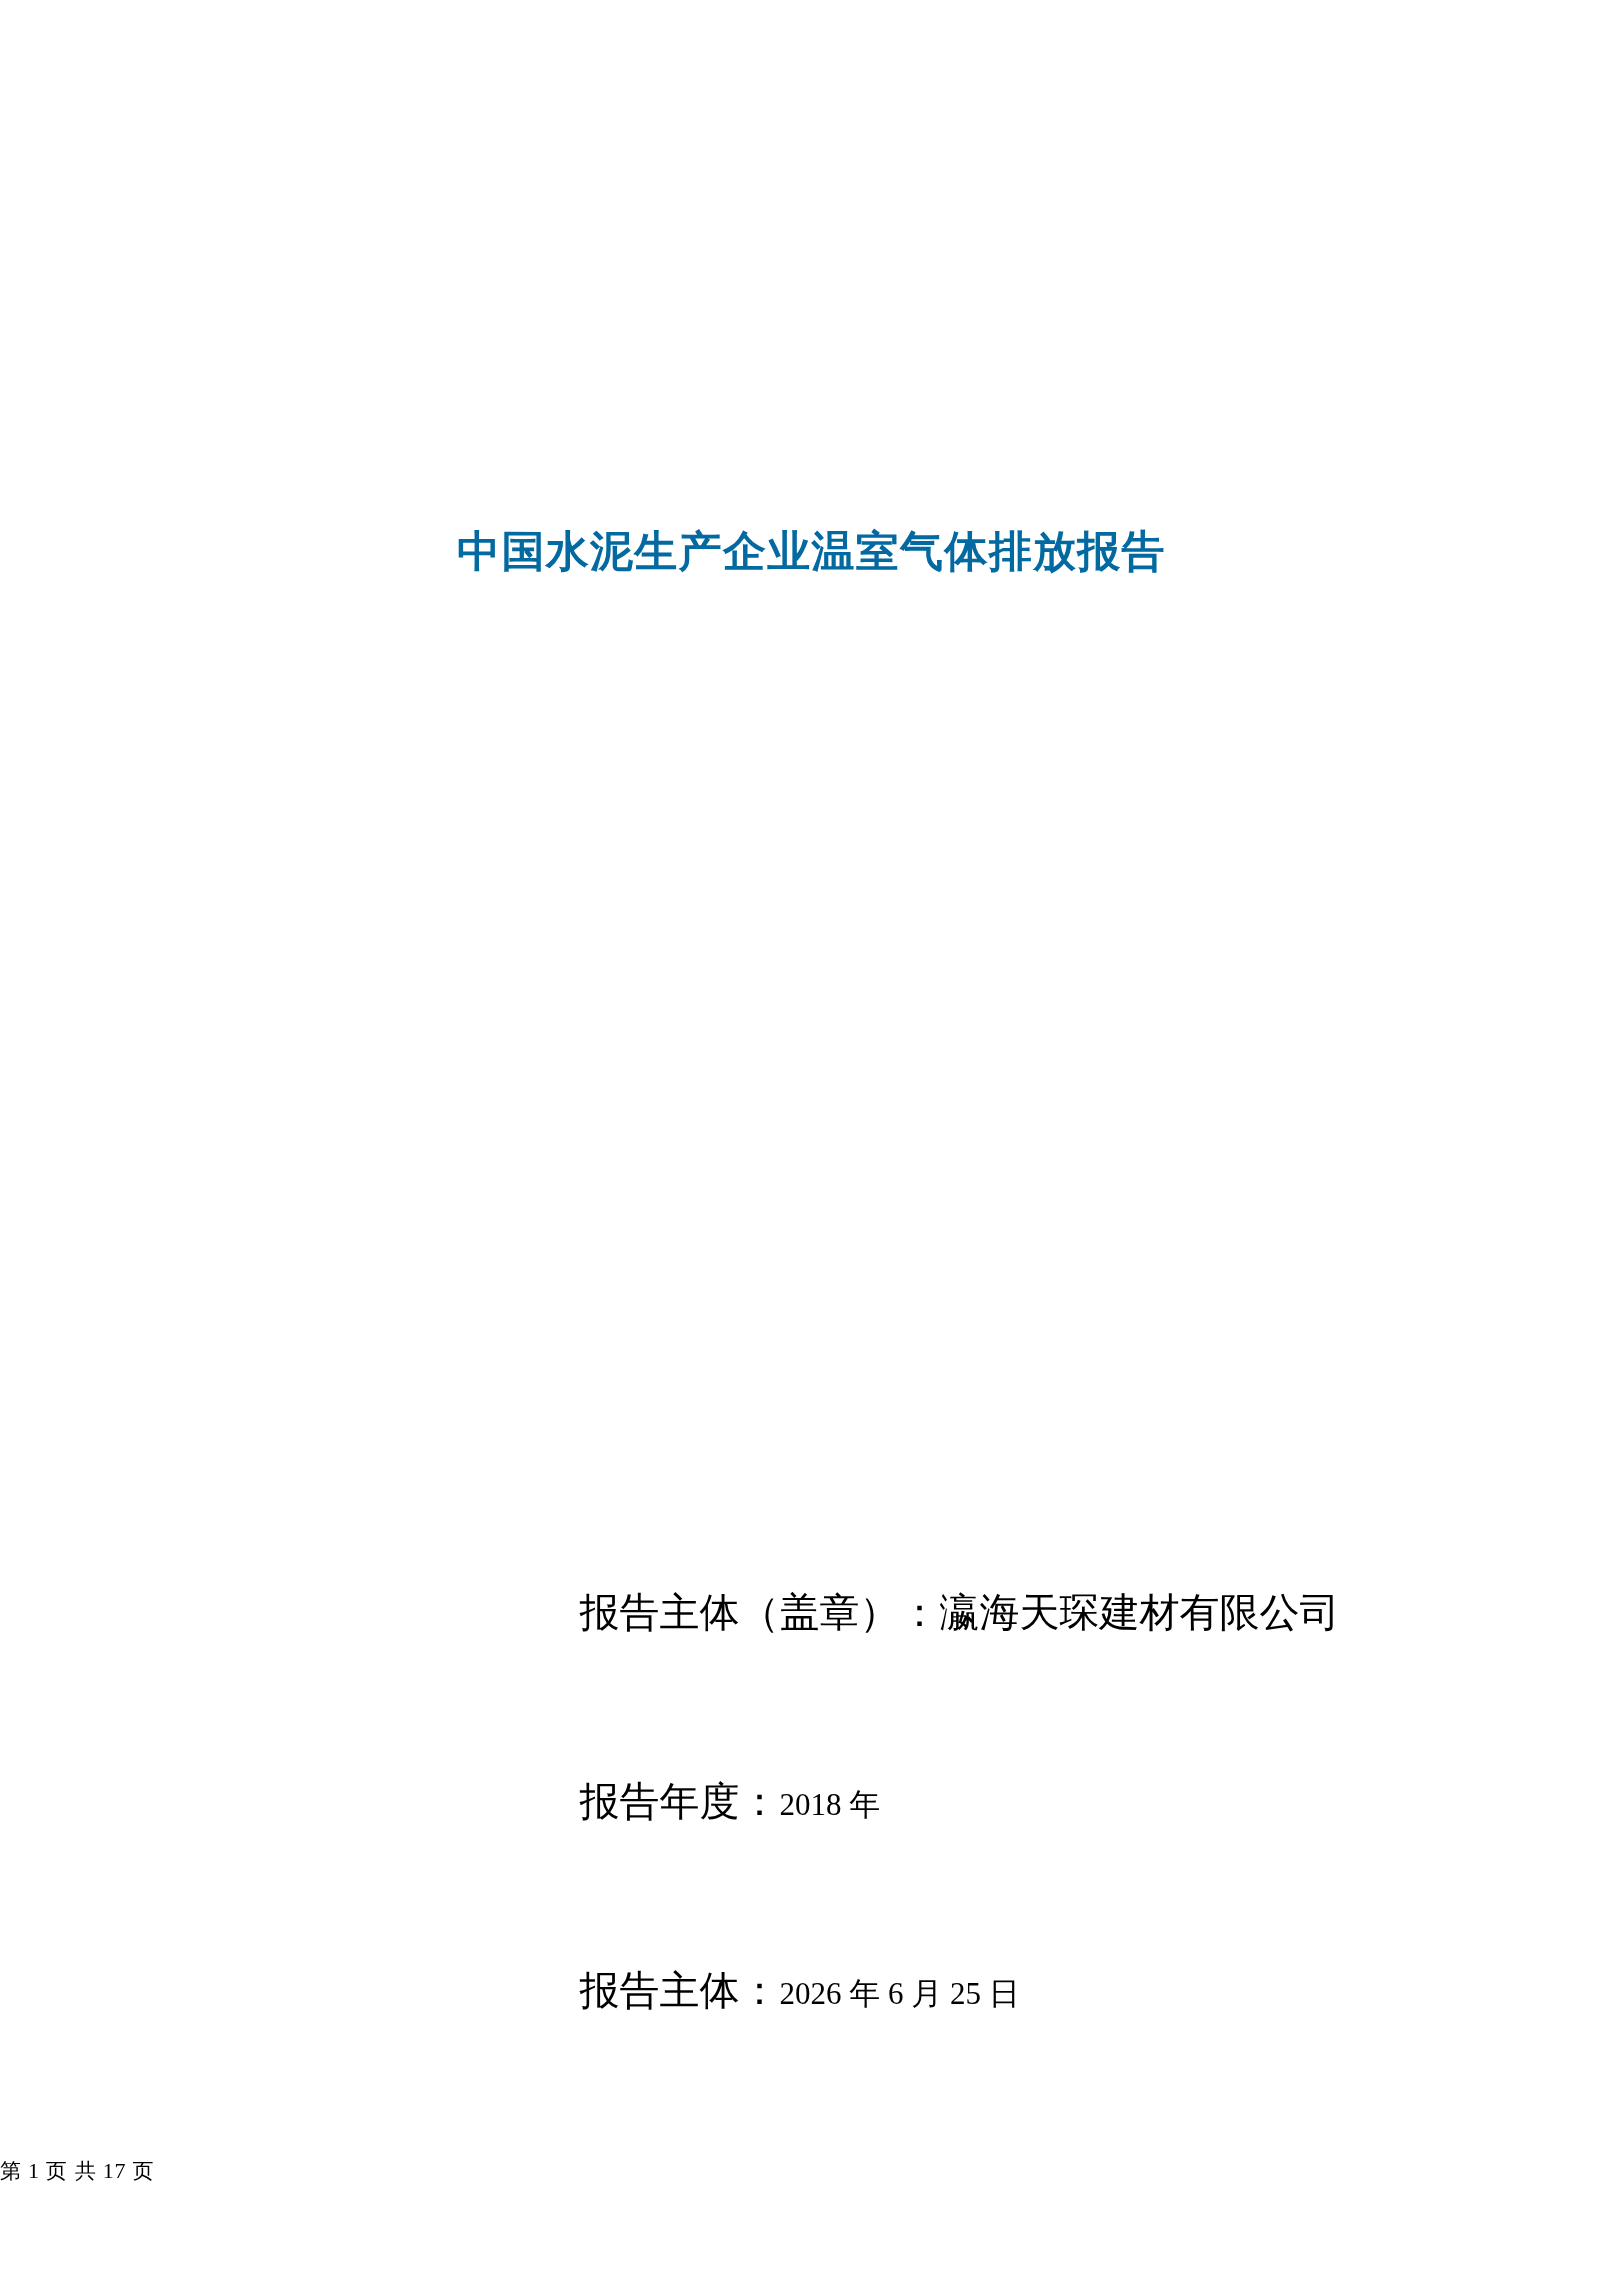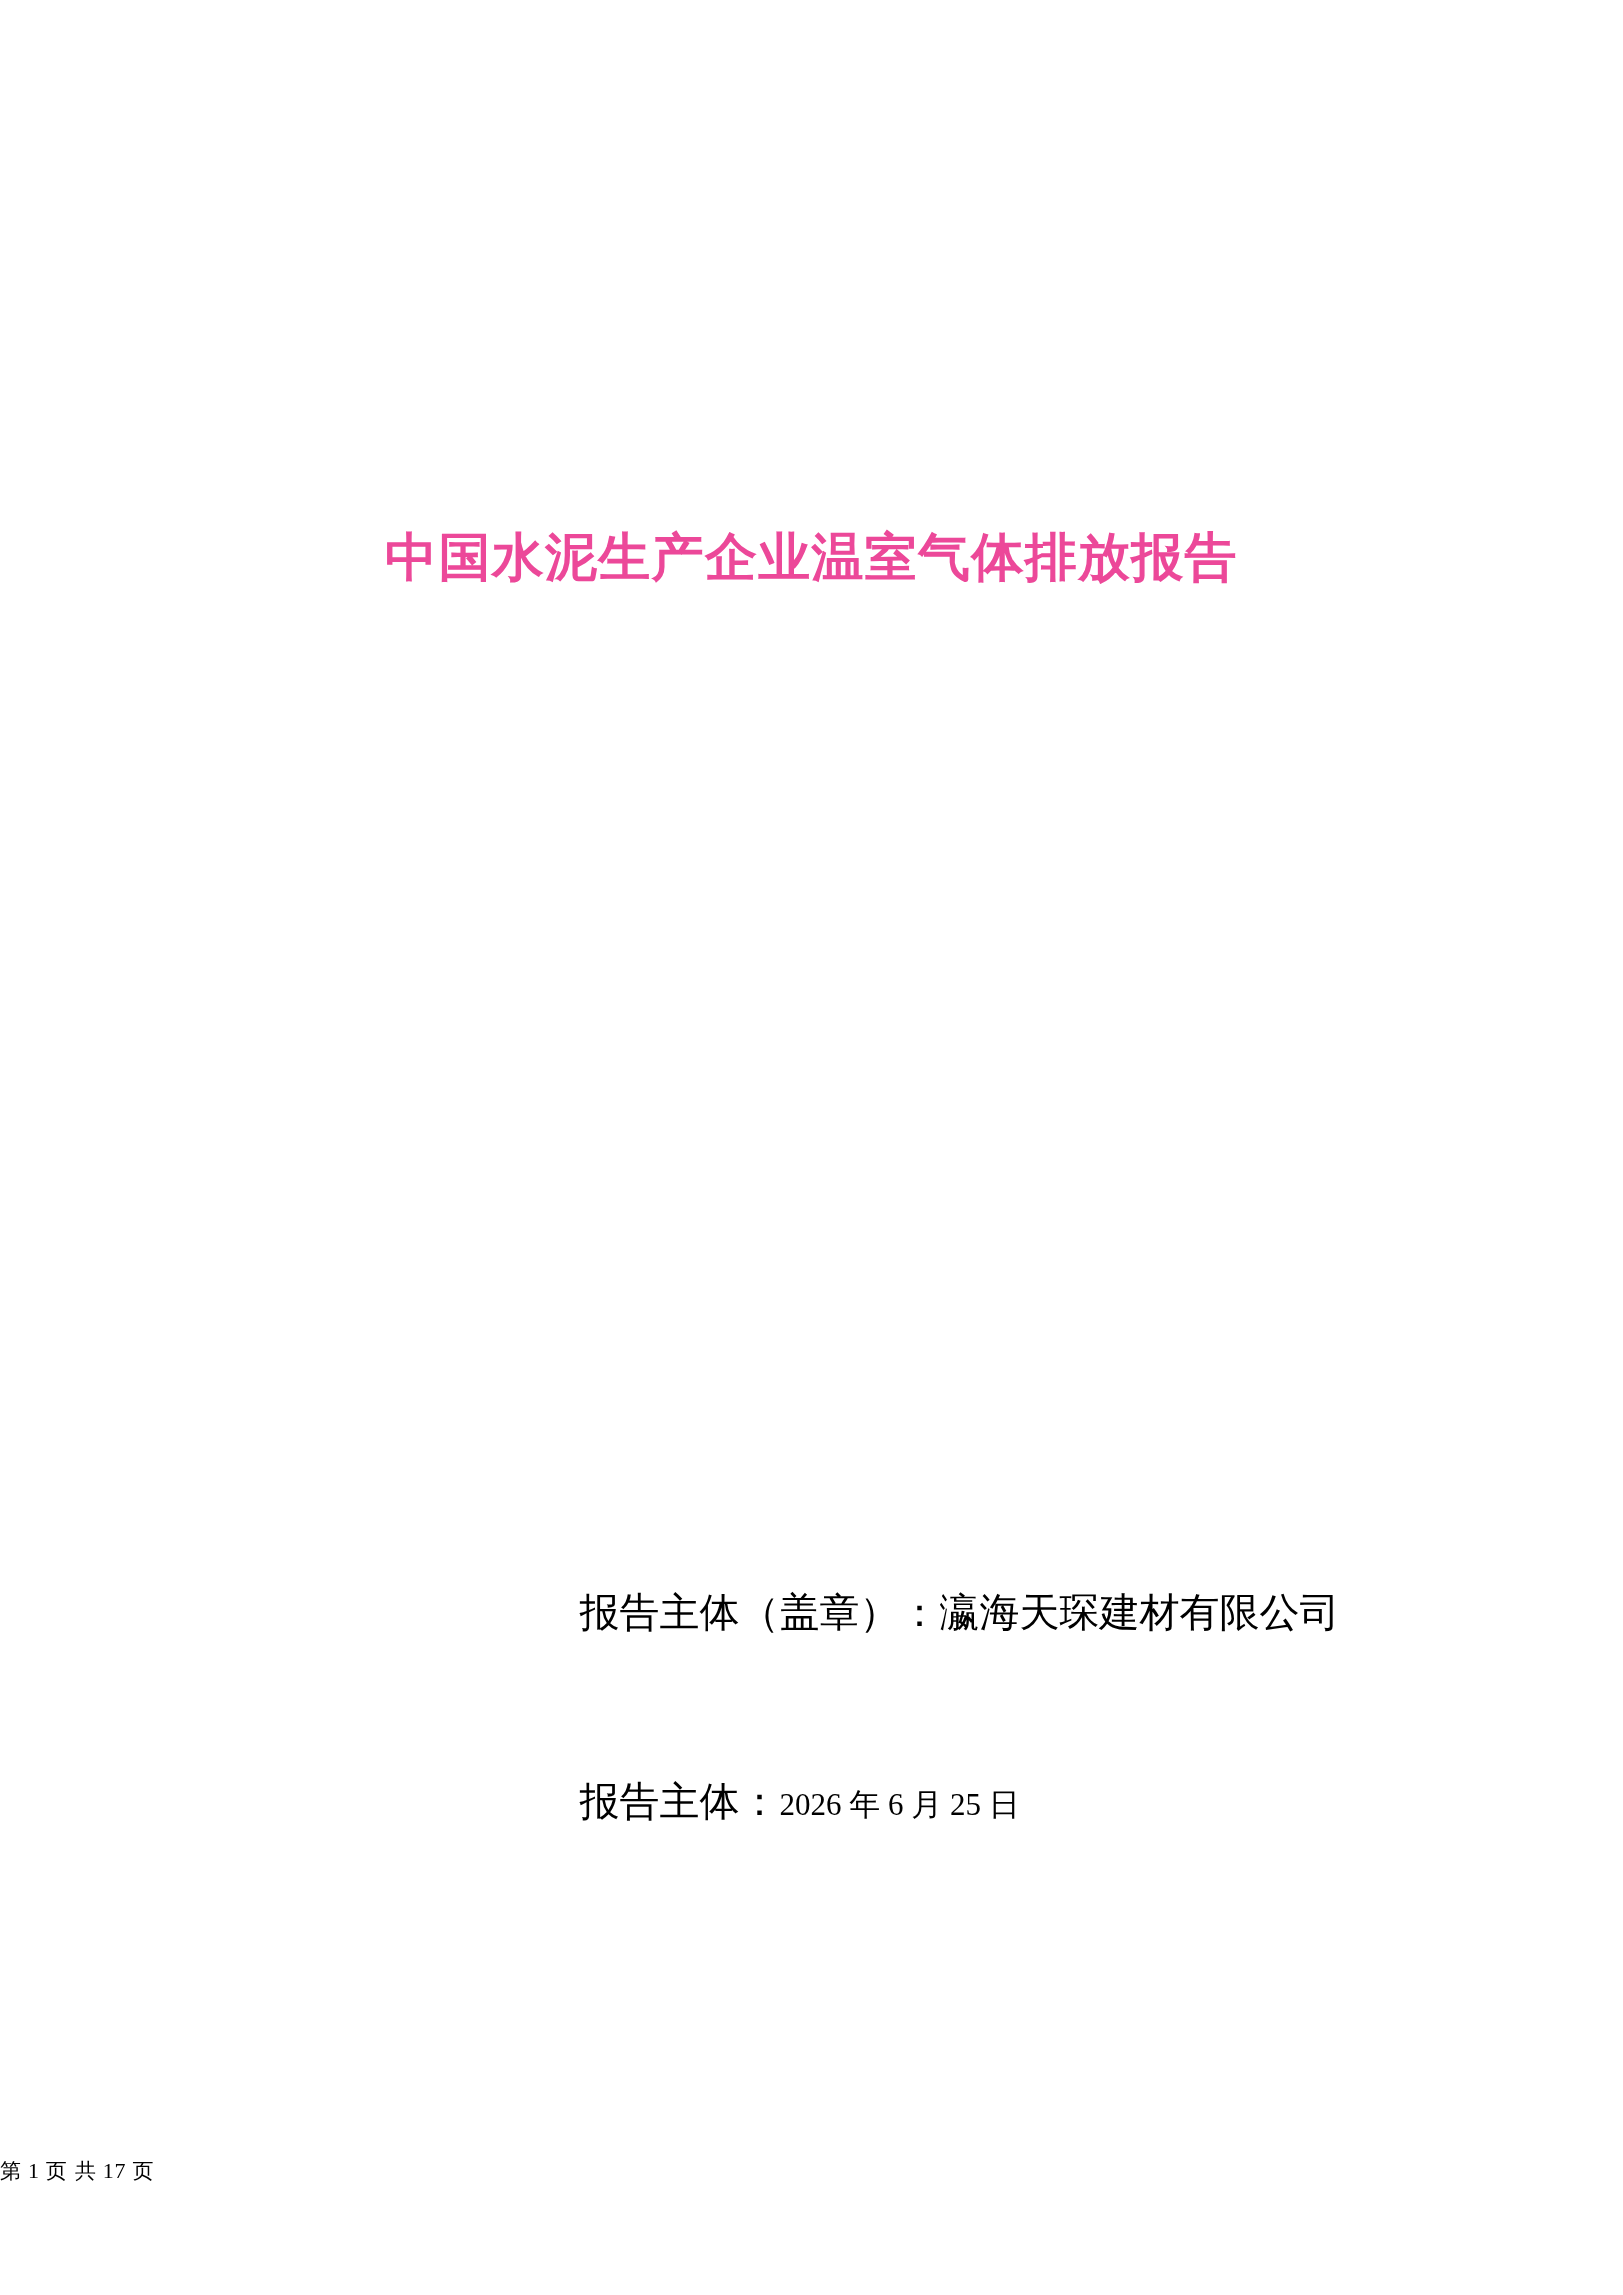--- a/index.html
+++ b/index.html
@@ -20,23 +20,23 @@
     overflow: hidden;
   }
   .doc-title {
     position: absolute;
     top: 523px;
     left: 0;
     width: 100%;
     text-align: center;
     font-family: "DejaVu Sans", sans-serif;
     font-weight: bold;
-    font-size: 52px;
+    font-size: 43px;
     letter-spacing: 1.3px;
-    color: #ec4899;
+    color: #0369a1;
   }
   .meta-block {
     position: absolute;
     top: 1518px;
     left: 533px;
     width: 851px;
   }
   .meta-line {
     font-family: "Liberation Serif", serif;
     font-size: 31px;
@@ -69,20 +69,23 @@
 <div class="page">
 
   <div class="doc-title">中国水泥生产企业温室气体排放报告</div>
 
   <div class="meta-block">
 
     <div class="meta-line">
       <span class="cjk">报告主体（盖章）：</span><span class="cjk">瀛海天琛建材有限公司</span>
     </div>
 
+    <div class="meta-line">
+      <span class="cjk">报告年度：</span><span>2018 年</span>
+    </div>
 
     <div class="meta-line">
       <span class="cjk">报告主体：</span><span>2026 年 6 月 25 日</span>
     </div>
 
   </div>
 
   <div class="page-footer">
     <span class="cjk">第</span>
     <span>1</span>

